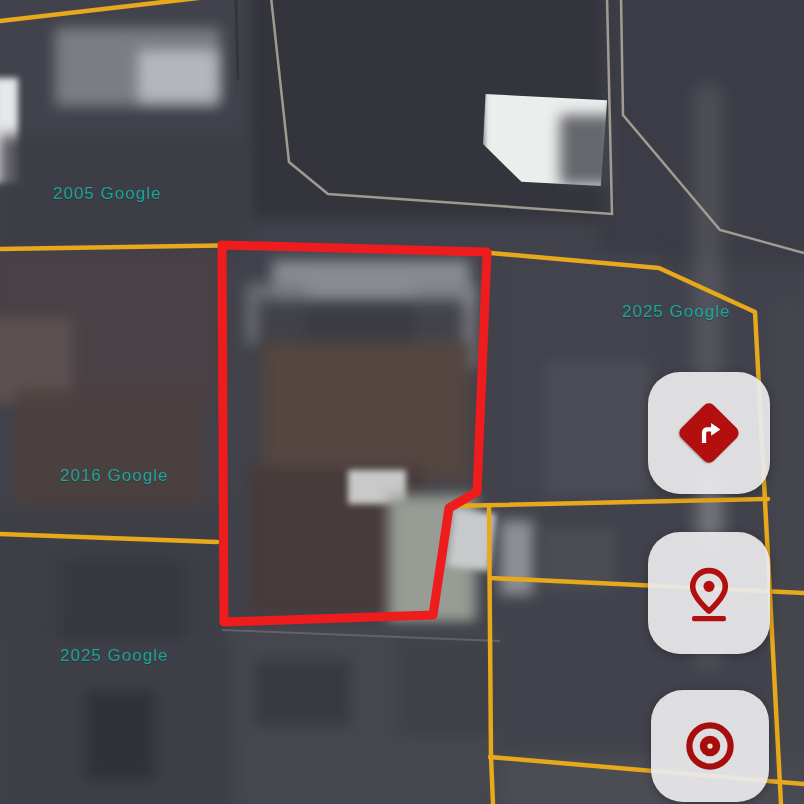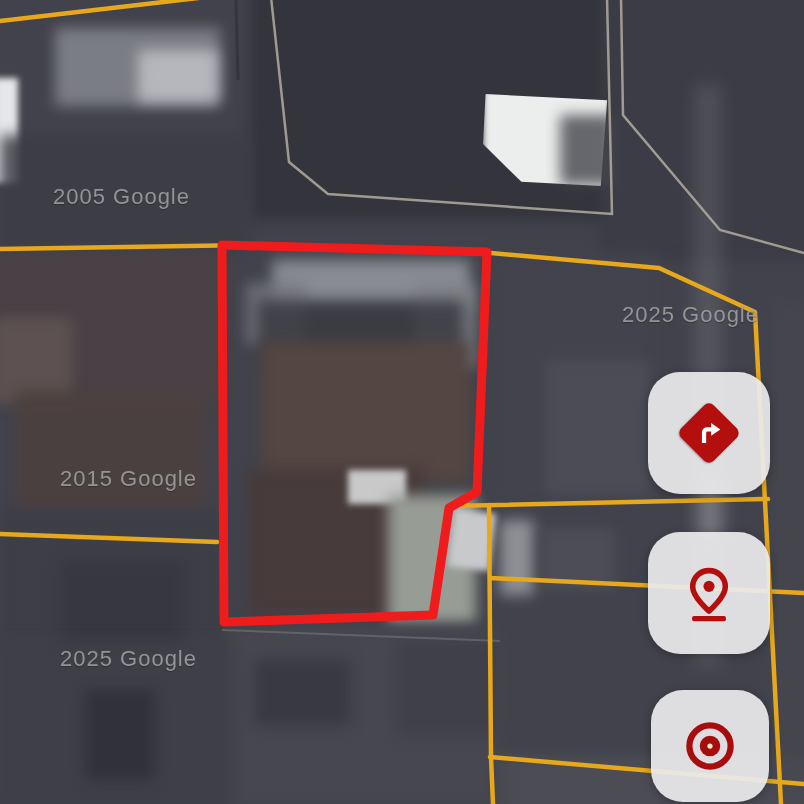--- a/index.html
+++ b/index.html
@@ -5,21 +5,21 @@
   html,body{margin:0;padding:0;background:#222;}
   *{box-sizing:border-box;}
   #stage{
     position:relative;width:804px;height:804px;overflow:hidden;
     background:#41424b;font-family:"Liberation Sans",sans-serif;
   }
   .blob{position:absolute;filter:blur(7px);}
   .crisp{filter:blur(3px);}
   svg.lines{position:absolute;left:0;top:0;width:804px;height:804px;}
   .wm{
-    position:absolute;font-size:22px;letter-spacing:1px;color:#a3a3a3;
+    position:absolute;font-size:17px;letter-spacing:1px;color:#14b8a6;
     opacity:.85;text-shadow:0 1px 1px rgba(0,0,0,.35),0 0 3px rgba(120,120,130,.25);
     filter:blur(.6px);white-space:nowrap;user-select:none;
   }
   .map-btn{
     position:absolute;width:122px;height:122px;border-radius:32px;
     background:rgba(235,236,238,.92);
     box-shadow:0 2px 10px rgba(0,0,0,.28);
     display:flex;align-items:center;justify-content:center;cursor:pointer;
   }
   .map-btn .ic{width:62px;height:62px;display:flex;align-items:center;justify-content:center;}
@@ -103,21 +103,21 @@
       <path d="M489,505 L491,757 L493,804"></path>
       <path d="M490,757 L804,784"></path>
       <path d="M0,534 L217,542"></path>
     </g>
 
     <path d="M222,245 L487,252 L477,492 L449,508 L433,615 L224,622 Z" stroke="#ee1c1c" stroke-width="9" fill="none" stroke-linejoin="round"></path>
   </svg>
 
   <div class="wm" style="left:53px;top:184px;">2005 Google</div>
   <div class="wm" style="left:622px;top:302px;">2025 Google</div>
-  <div class="wm" style="left:60px;top:466px;">2015 Google</div>
+  <div class="wm" style="left:60px;top:466px;">2016 Google</div>
   <div class="wm" style="left:60px;top:646px;">2025 Google</div>
 
   <div class="map-btn" style="left:648px;top:372px;">
     <div class="ic">
       <div class="diamond">
         <svg width="34" height="34" viewBox="0 0 48 48">
           <path d="M17,35 V24 q0,-5 5,-5 h7" stroke="#ffffff" stroke-width="6" fill="none" stroke-linecap="square"></path>
           <polygon points="27,10 27,28 40,19" fill="#ffffff"></polygon>
         </svg>
       </div>

